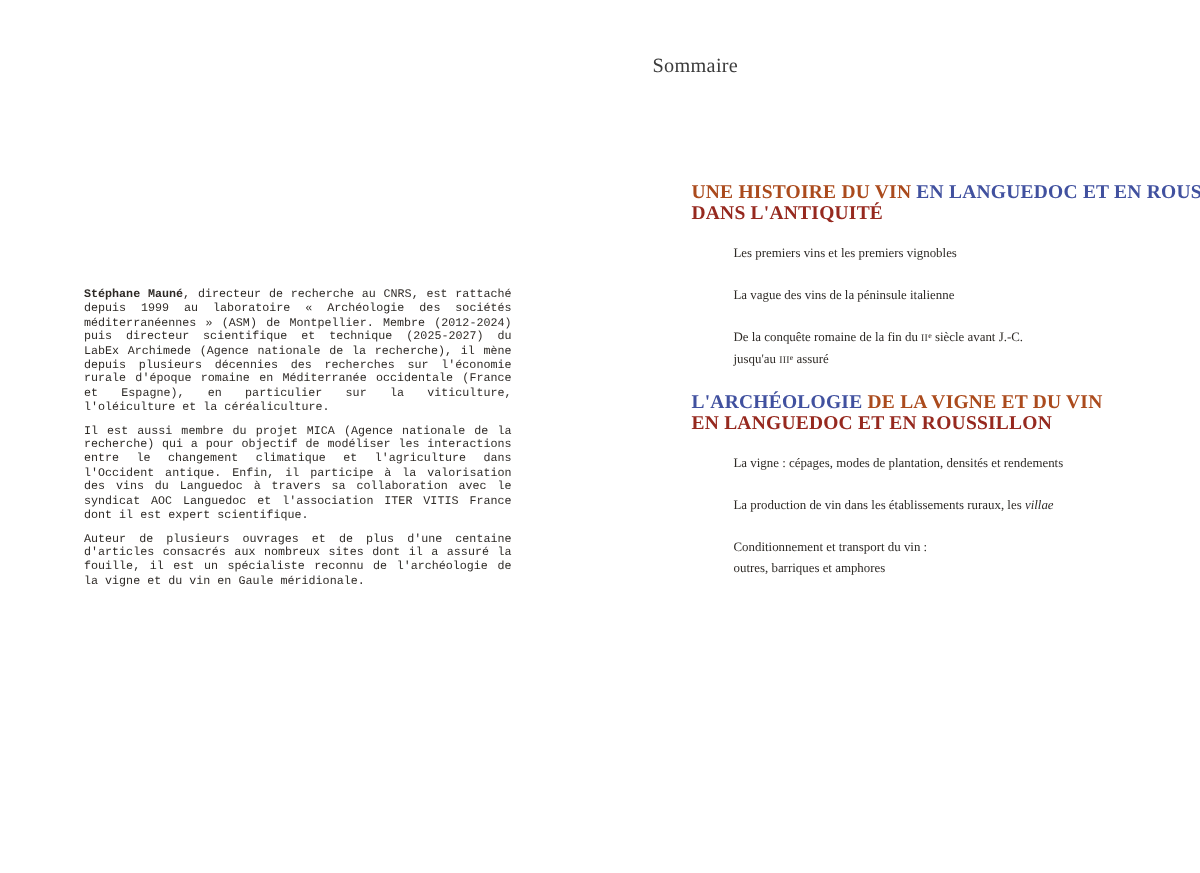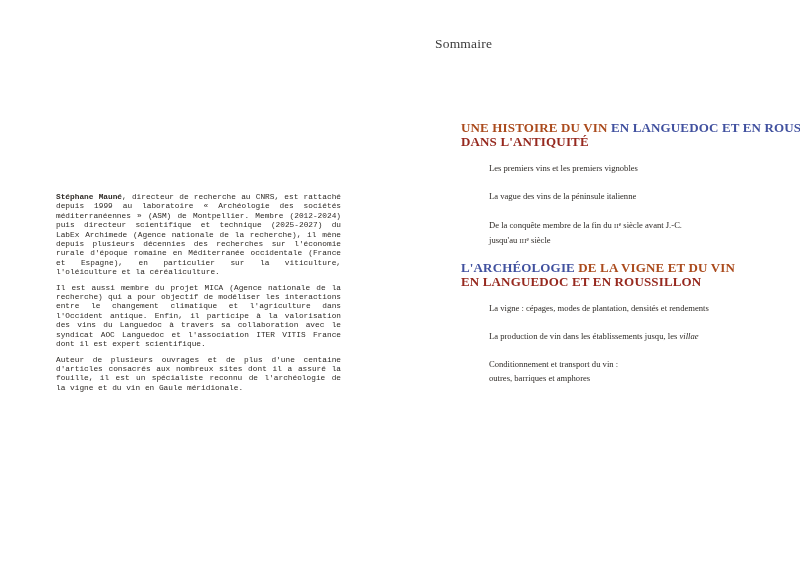--- a/index.html
+++ b/index.html
@@ -87,37 +87,37 @@
         <div class="h-line"><span class="run-red">DANS L'ANTIQUITÉ</span></div>
       </div>
       <div class="toc-entries">
         <div class="toc-entry">
           <div class="e-line"><span>Les premiers vins et les premiers vignobles</span></div>
         </div>
         <div class="toc-entry">
           <div class="e-line"><span>La vague des vins de la péninsule italienne</span></div>
         </div>
         <div class="toc-entry">
-          <div class="e-line"><span>De la conquête membre de la fin du </span><span class="run-sc">II</span><span class="run-sup">e</span><span> siècle avant J.-C.</span></div>
-          <div class="e-line"><span>jusqu'au </span><span class="run-sc">III</span><span class="run-sup">e</span><span> siècle</span></div>
+          <div class="e-line"><span>De la conquête romaine de la fin du </span><span class="run-sc">II</span><span class="run-sup">e</span><span> siècle avant J.-C.</span></div>
+          <div class="e-line"><span>jusqu'au </span><span class="run-sc">III</span><span class="run-sup">e</span><span> assuré</span></div>
         </div>
       </div>
     </div>
 
     <div class="toc-section">
       <div class="toc-heading">
         <div class="h-line"><span class="run-blue">L'ARCHÉOLOGIE </span><span class="run-orange">DE LA VIGNE ET DU VIN</span></div>
         <div class="h-line"><span class="run-red">EN LANGUEDOC ET EN ROUSSILLON</span></div>
       </div>
       <div class="toc-entries">
         <div class="toc-entry">
           <div class="e-line"><span>La vigne : cépages, modes de plantation, densités et rendements</span></div>
         </div>
         <div class="toc-entry">
-          <div class="e-line"><span>La production de vin dans les établissements jusqu, les </span><span class="run-i">villae</span></div>
+          <div class="e-line"><span>La production de vin dans les établissements ruraux, les </span><span class="run-i">villae</span></div>
         </div>
         <div class="toc-entry">
           <div class="e-line"><span>Conditionnement et transport du vin :</span></div>
           <div class="e-line"><span>outres, barriques et amphores</span></div>
         </div>
       </div>
     </div>
 
   </div>
 </div>

